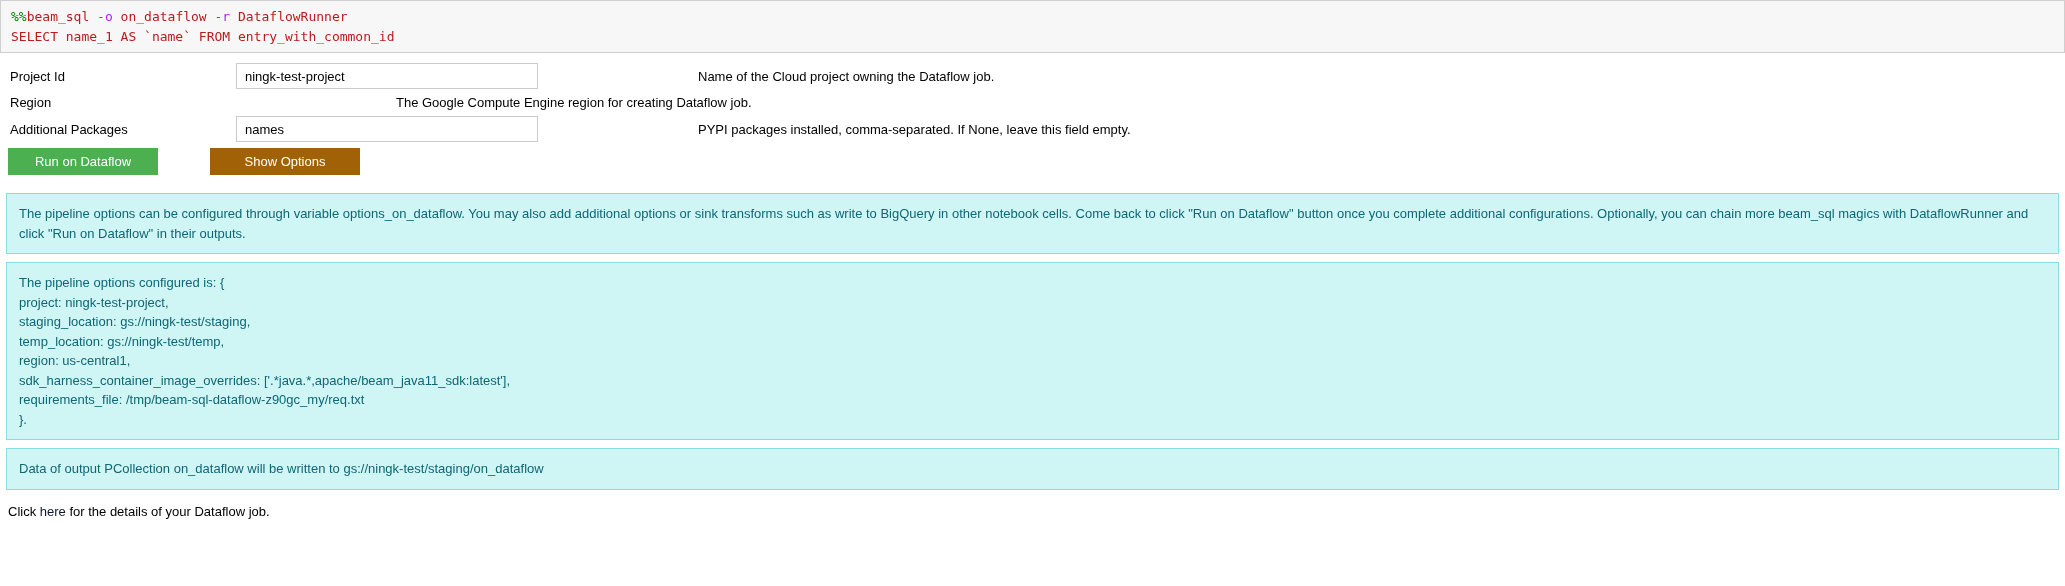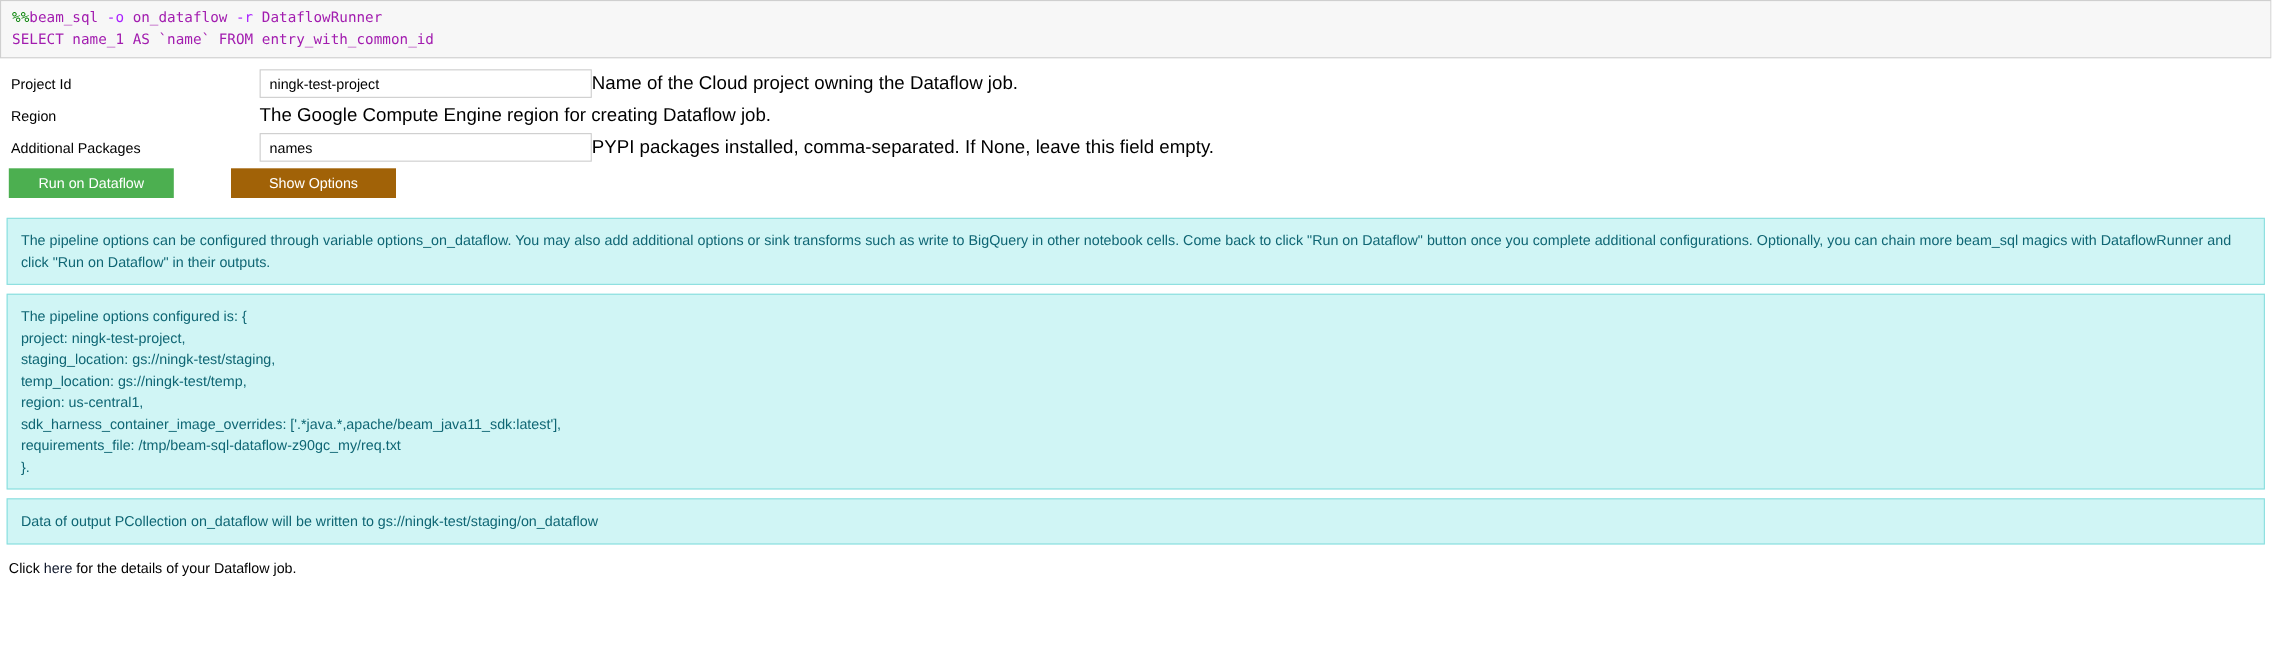--- a/index.html
+++ b/index.html
@@ -13,21 +13,21 @@
       background: #f7f7f7;
       border: 1px solid #cfcfcf;
       padding: 6px 10px;
       font-family: "Menlo", "Consolas", monospace;
       font-size: 13px;
       line-height: 1.5;
       white-space: pre;
     }
     .code-cell .magic-green { color: #008000; }
     .code-cell .magic-purple { color: #aa22ff; }
-    .code-cell .normal { color: #a21caf; }
+    .code-cell .normal { color: #b91c1c; }
 
     .form-area {
       padding: 10px 8px 8px 8px;
     }
     .form-row {
       display: flex;
       align-items: center;
       margin-bottom: 6px;
     }
     .form-label {
@@ -38,21 +38,22 @@
     }
     .form-input {
       width: 302px;
       height: 26px;
       padding: 2px 8px;
       border: 1px solid #ccc;
       font-size: 13px;
       font-family: inherit;
     }
     .form-desc {
-      font-size: 17px;
+      margin-left: 160px;
+      font-size: 13px;
       color: #000;
     }
     .button-row {
       display: flex;
       gap: 52px;
       margin-top: 6px;
       margin-bottom: 6px;
     }
     .btn {
       border: none;

